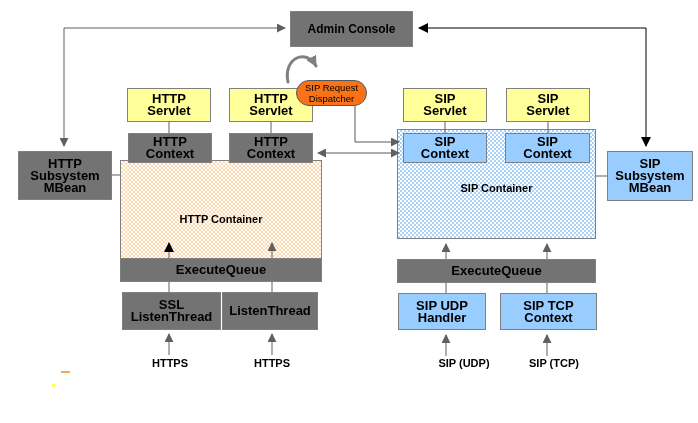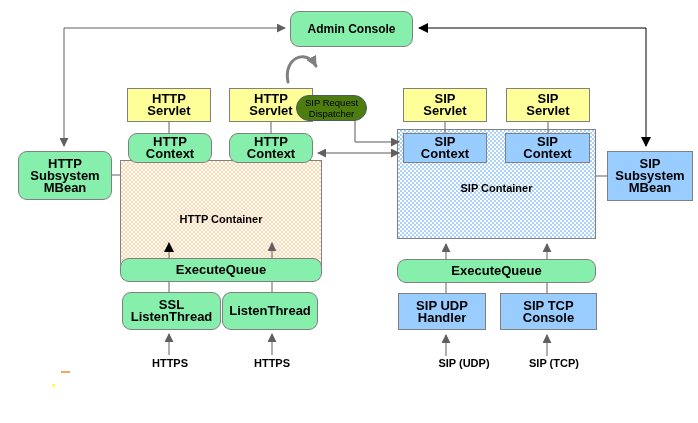--- a/index.html
+++ b/index.html
@@ -5,43 +5,43 @@
   html,body{margin:0;padding:0;background:#fff;}
   #stage{
     position:relative;width:698px;height:423px;background:#ffffff;overflow:hidden;
     font-family:"Liberation Sans","DejaVu Sans",sans-serif;color:#000;
   }
   .box{
     position:absolute;box-sizing:border-box;border:1px solid #808080;
     display:flex;align-items:center;justify-content:center;text-align:center;
     font-weight:bold;font-size:13px;line-height:12px;white-space:pre-line;
   }
-  .orange{background:#86efac;border-radius:9px;}
+  .orange{background:#737373;}
   .yellow{background:#FFFF99;}
   .blue{background:#99CCFF;}
   .container{
     position:absolute;box-sizing:border-box;border:1px solid #808080;
   }
   .hatch-orange{
     background-image:conic-gradient(#FFD8AE 25%, #ffffff 25% 50%, #FFD8AE 50% 75%, #ffffff 75%);
     background-size:4px 4px;
     margin-top:33px;
   }
   .hatch-blue{
     background-image:conic-gradient(#A9D3FB 25%, #ffffff 25% 50%, #A9D3FB 50% 75%, #ffffff 75%);
     background-size:4px 4px;
   }
   .container-label{
     position:absolute;left:0;right:0;top:52px;text-align:center;
     font-weight:bold;font-size:11px;
   }
   .pill{
     position:absolute;box-sizing:border-box;border:1px solid #4d5a66;border-radius:13px;
-    background:#4d7c0f;display:flex;align-items:center;justify-content:center;
-    text-align:center;font-size:9.5px;line-height:11px;white-space:pre-line;z-index:5;margin-top:15px;
+    background:#f97316;display:flex;align-items:center;justify-content:center;
+    text-align:center;font-size:9.5px;line-height:11px;white-space:pre-line;z-index:5;
   }
   .plabel{
     position:absolute;top:357px;width:80px;text-align:center;
     font-weight:bold;font-size:11px;
   }
   .admin{font-size:12px;}
   svg.wires{position:absolute;left:0;top:0;z-index:4;pointer-events:none;}
   .stray{position:absolute;}
 </style>
 </head>
@@ -85,21 +85,21 @@
 
   <div class="box orange" style="left:120px;top:258px;width:202px;height:24px;">ExecuteQueue</div>
   <div class="box orange" style="left:397px;top:259px;width:199px;height:24px;">ExecuteQueue</div>
 
   <div class="box orange" style="left:122px;top:292px;width:99px;height:38px;">SSL
 ListenThread</div>
   <div class="box orange" style="left:222px;top:292px;width:96px;height:38px;">ListenThread</div>
   <div class="box blue" style="left:398px;top:293px;width:88px;height:37px;">SIP UDP
 Handler</div>
   <div class="box blue" style="left:500px;top:293px;width:97px;height:37px;">SIP TCP
-Console</div>
+Context</div>
 
   <div class="pill" style="left:296px;top:80px;width:71px;height:26px;">SIP Request
 Dispatcher</div>
 
   <div class="plabel" style="left:130px;">HTTPS</div>
   <div class="plabel" style="left:232px;">HTTPS</div>
   <div class="plabel" style="left:424px;">SIP (UDP)</div>
   <div class="plabel" style="left:514px;">SIP (TCP)</div>
 
   <div class="stray" style="left:61px;top:371px;width:9px;height:2px;background:#F2A959;"></div>

